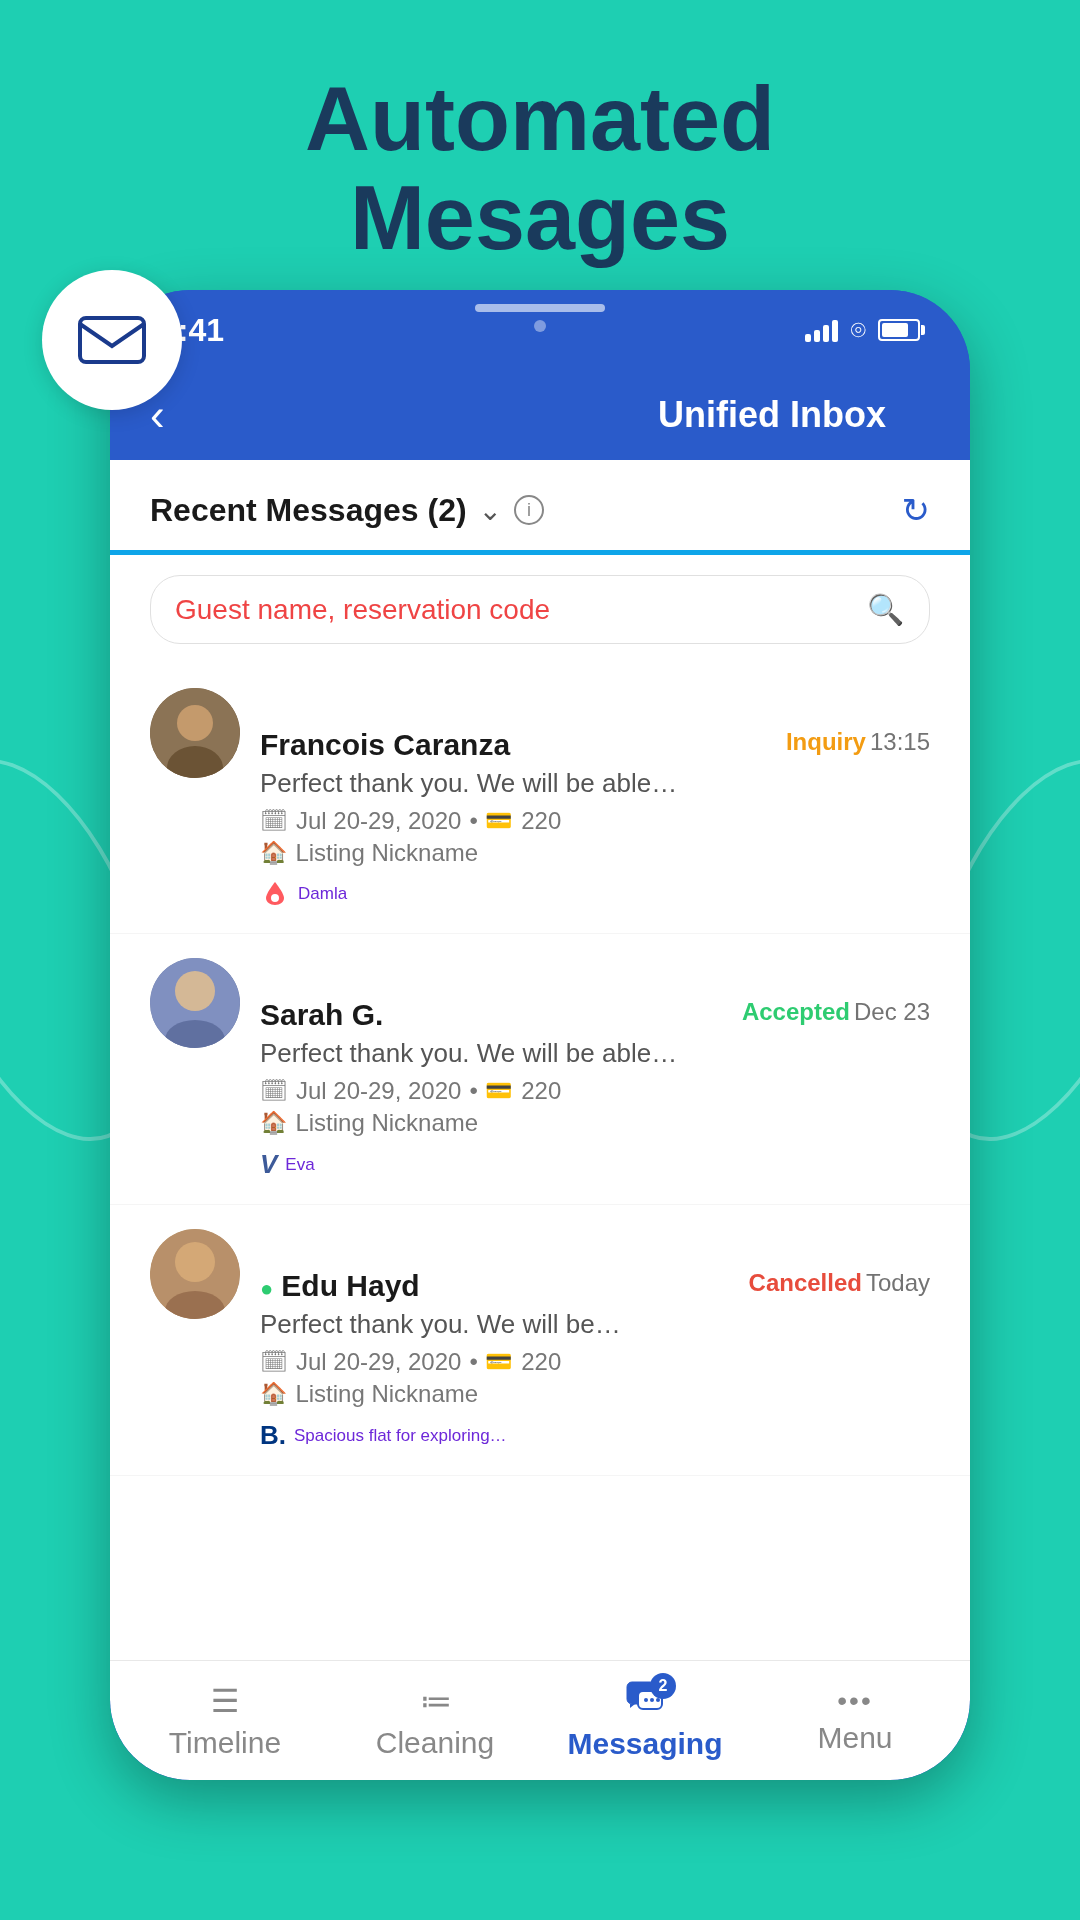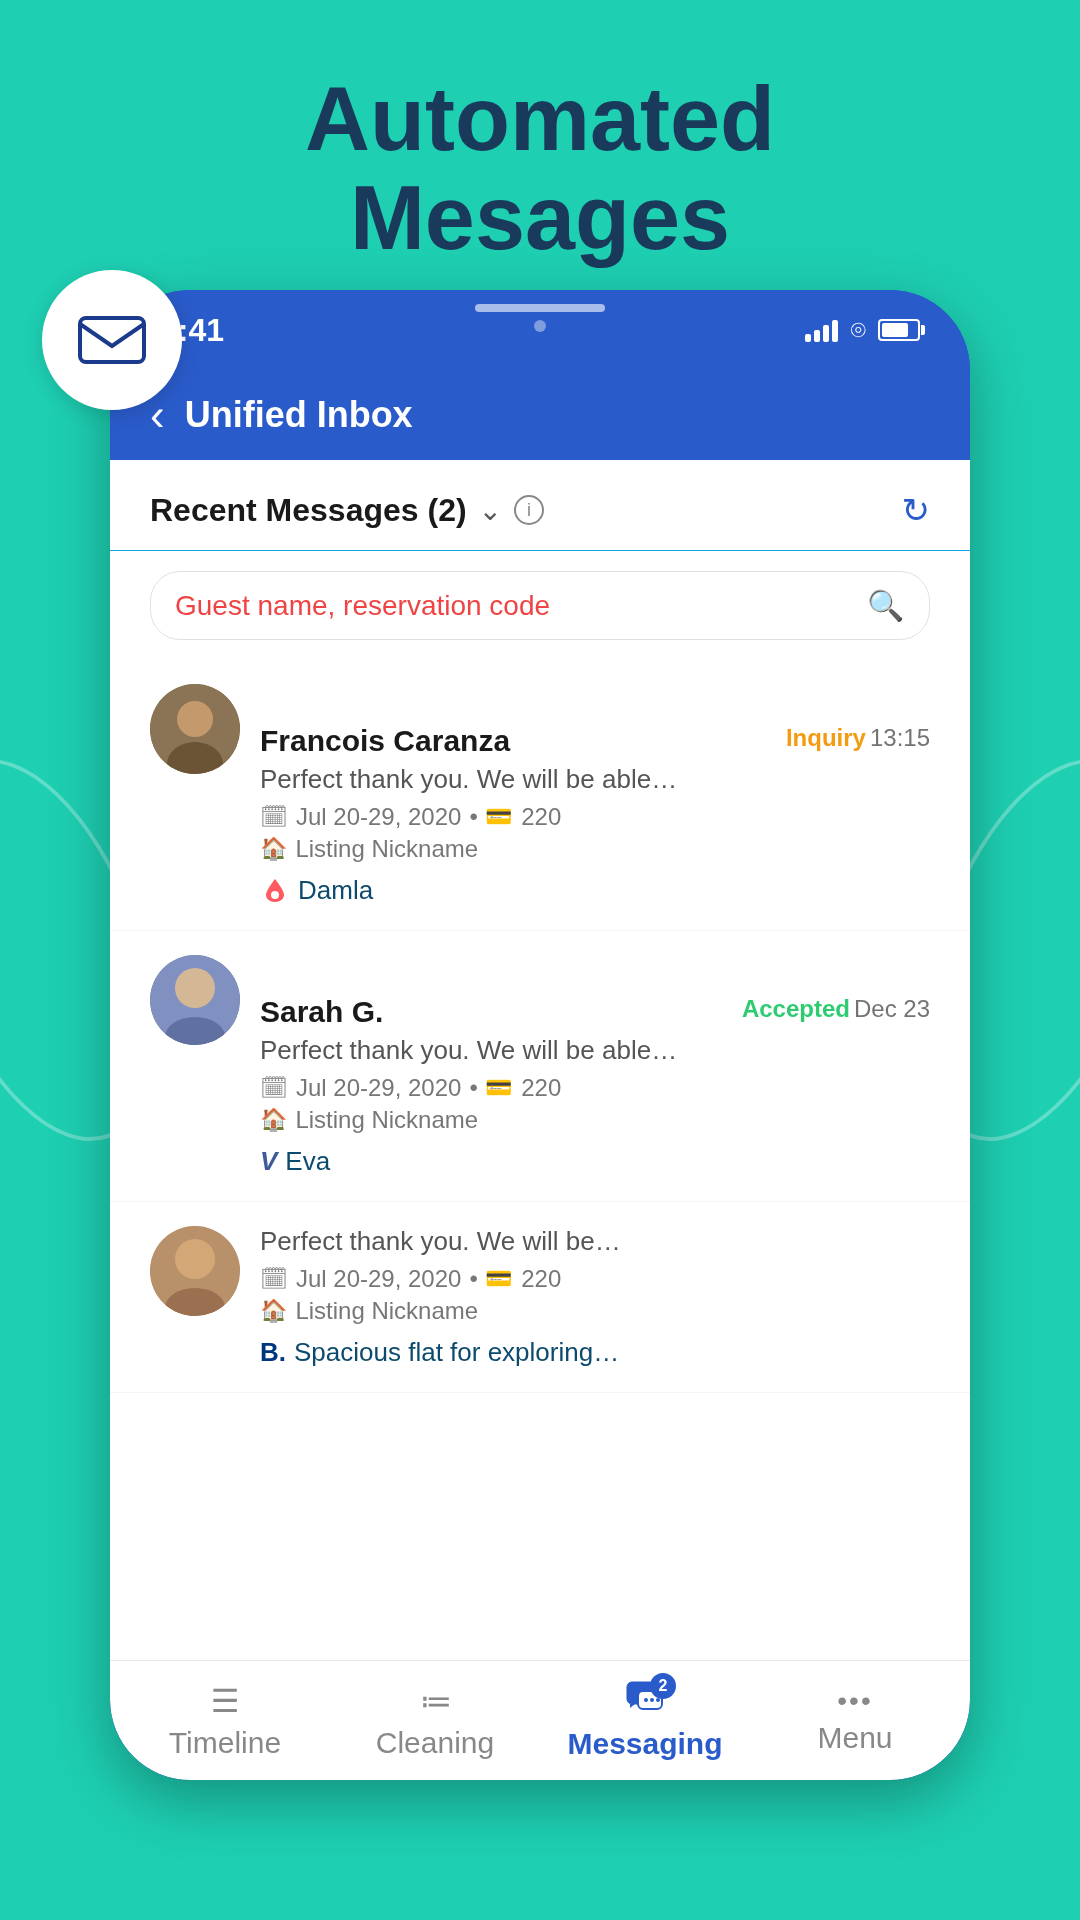--- a/index.html
+++ b/index.html
@@ -173,41 +173,41 @@
     }
     .back-btn {
       color: white;
       font-size: 44px;
       font-weight: 300;
       cursor: pointer;
       margin-right: 20px;
     }
     .nav-title {
       flex: 1;
-      text-align: left;
+      text-align: right;
       color: white;
       font-size: 36px;
       font-weight: 600;
     }
     .nav-spacer { width: 44px; }
 
     
     .phone-content {
       background: white;
       height: calc(100% - 80px - 90px - 120px);
       overflow: hidden;
     }
 
     
     .messages-header {
       padding: 30px 40px 20px;
       display: flex;
       align-items: center;
       justify-content: space-between;
-      border-bottom: 1px solid #0ea5e9;
+      border-bottom: 5px solid #0ea5e9;
     }
     .messages-title-row {
       display: flex;
       align-items: center;
       gap: 12px;
     }
     .messages-title {
       font-size: 32px;
       font-weight: 700;
       color: #1a1a1a;
@@ -319,22 +319,22 @@
       color: #777;
     }
     .meta-icon { font-size: 22px; }
     .platform-row {
       display: flex;
       align-items: center;
       gap: 8px;
       margin-top: 8px;
     }
     .platform-name {
-      font-size: 26px;
-      color: #0c4a6e;
+      font-size: 17px;
+      color: #6d28d9;
       font-weight: 500;
     }
 
     
     .bottom-nav {
       position: absolute;
       bottom: 0;
       left: 0;
       right: 0;
       height: 120px;
@@ -532,20 +532,27 @@
 
         <div class="message-item">
           <div class="avatar avatar-3">
             <svg width="90" height="90" viewBox="0 0 90 90">
               <circle cx="45" cy="45" r="45" fill="#B8906A"></circle>
               <circle cx="45" cy="33" r="20" fill="#D4A876"></circle>
               <ellipse cx="45" cy="82" rx="30" ry="20" fill="#9A7050"></ellipse>
             </svg>
           </div>
           <div class="message-body">
+            <div class="message-top-row">
+              <span class="sender-name online">Edu Hayd</span>
+              <div class="top-right-col">
+                <span class="status-badge status-cancelled">Cancelled</span>
+                <span class="message-time">Today</span>
+              </div>
+            </div>
             <div class="message-preview">Perfect thank you. We will be…</div>
             <div class="message-meta">
               <div class="meta-row">
                 <span class="meta-icon">🗓</span>
                 <span>Jul 20-29, 2020</span>
                 <span>•</span>
                 <span class="meta-icon">💳</span>
                 <span>220</span>
               </div>
               <div class="meta-row">

